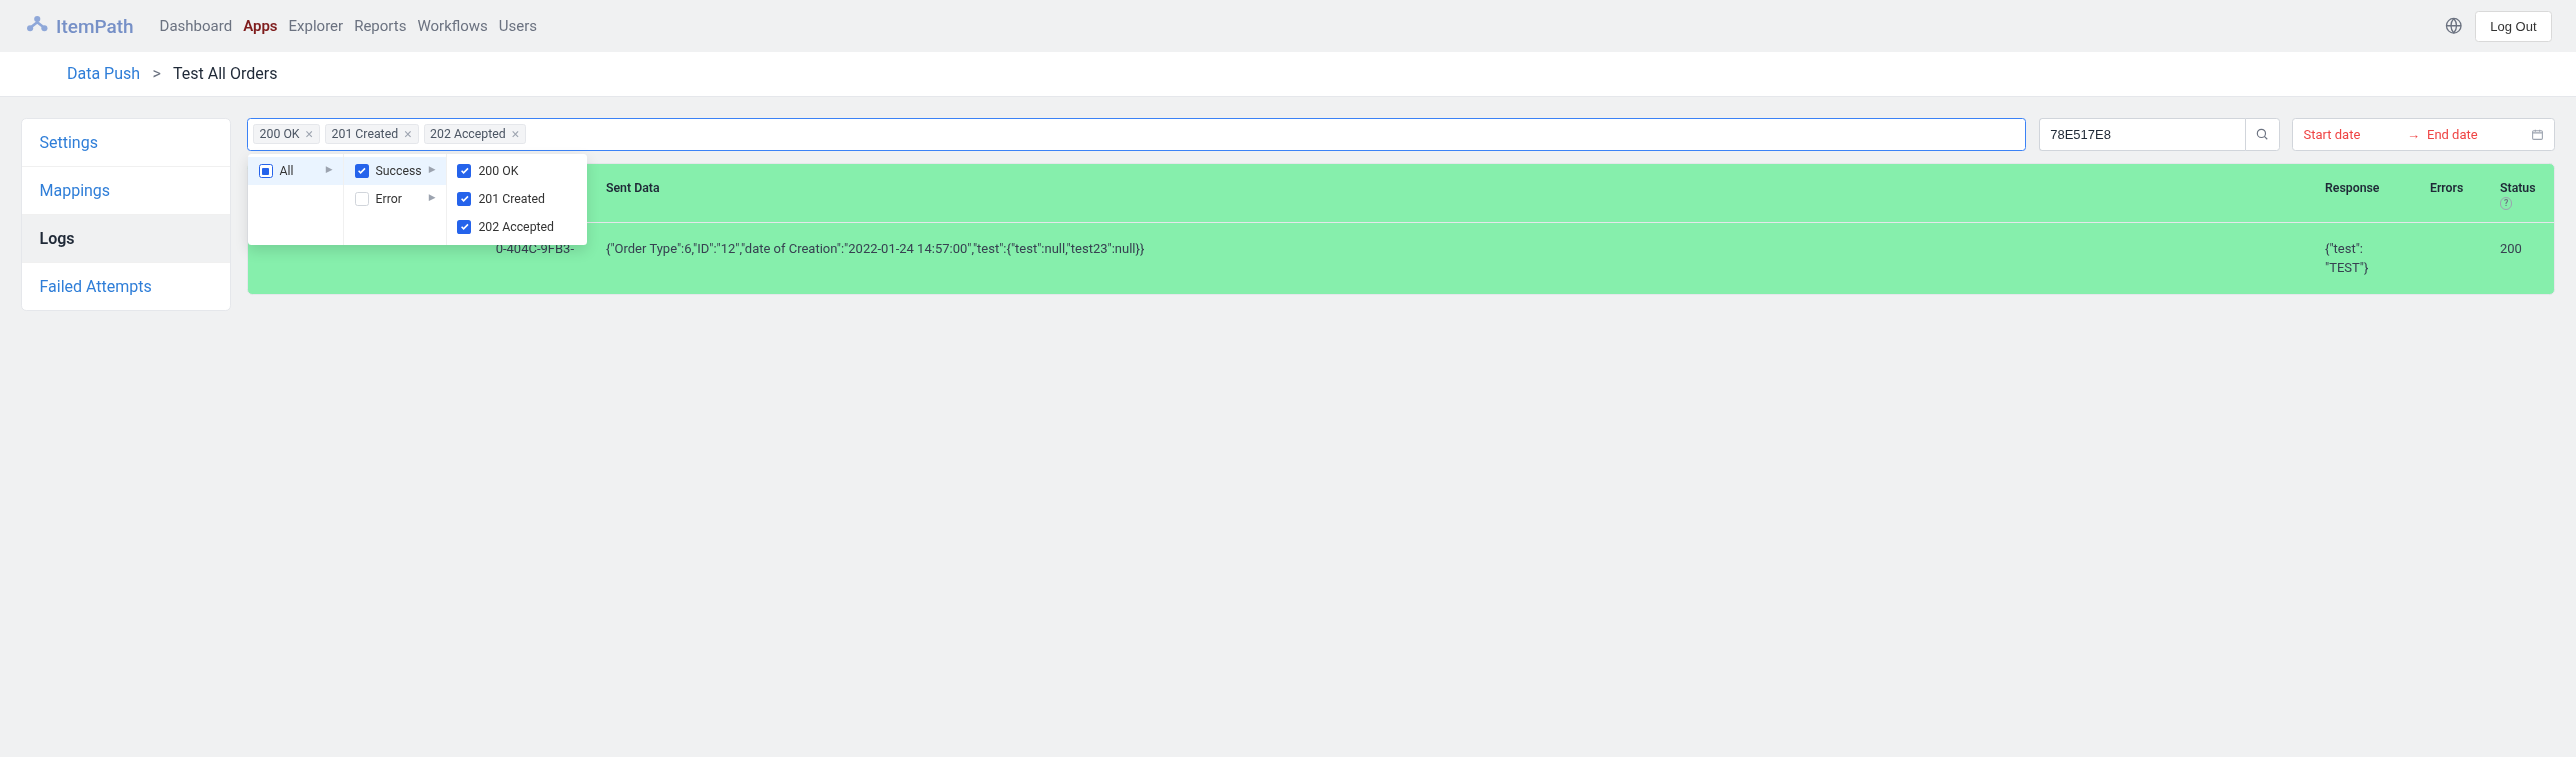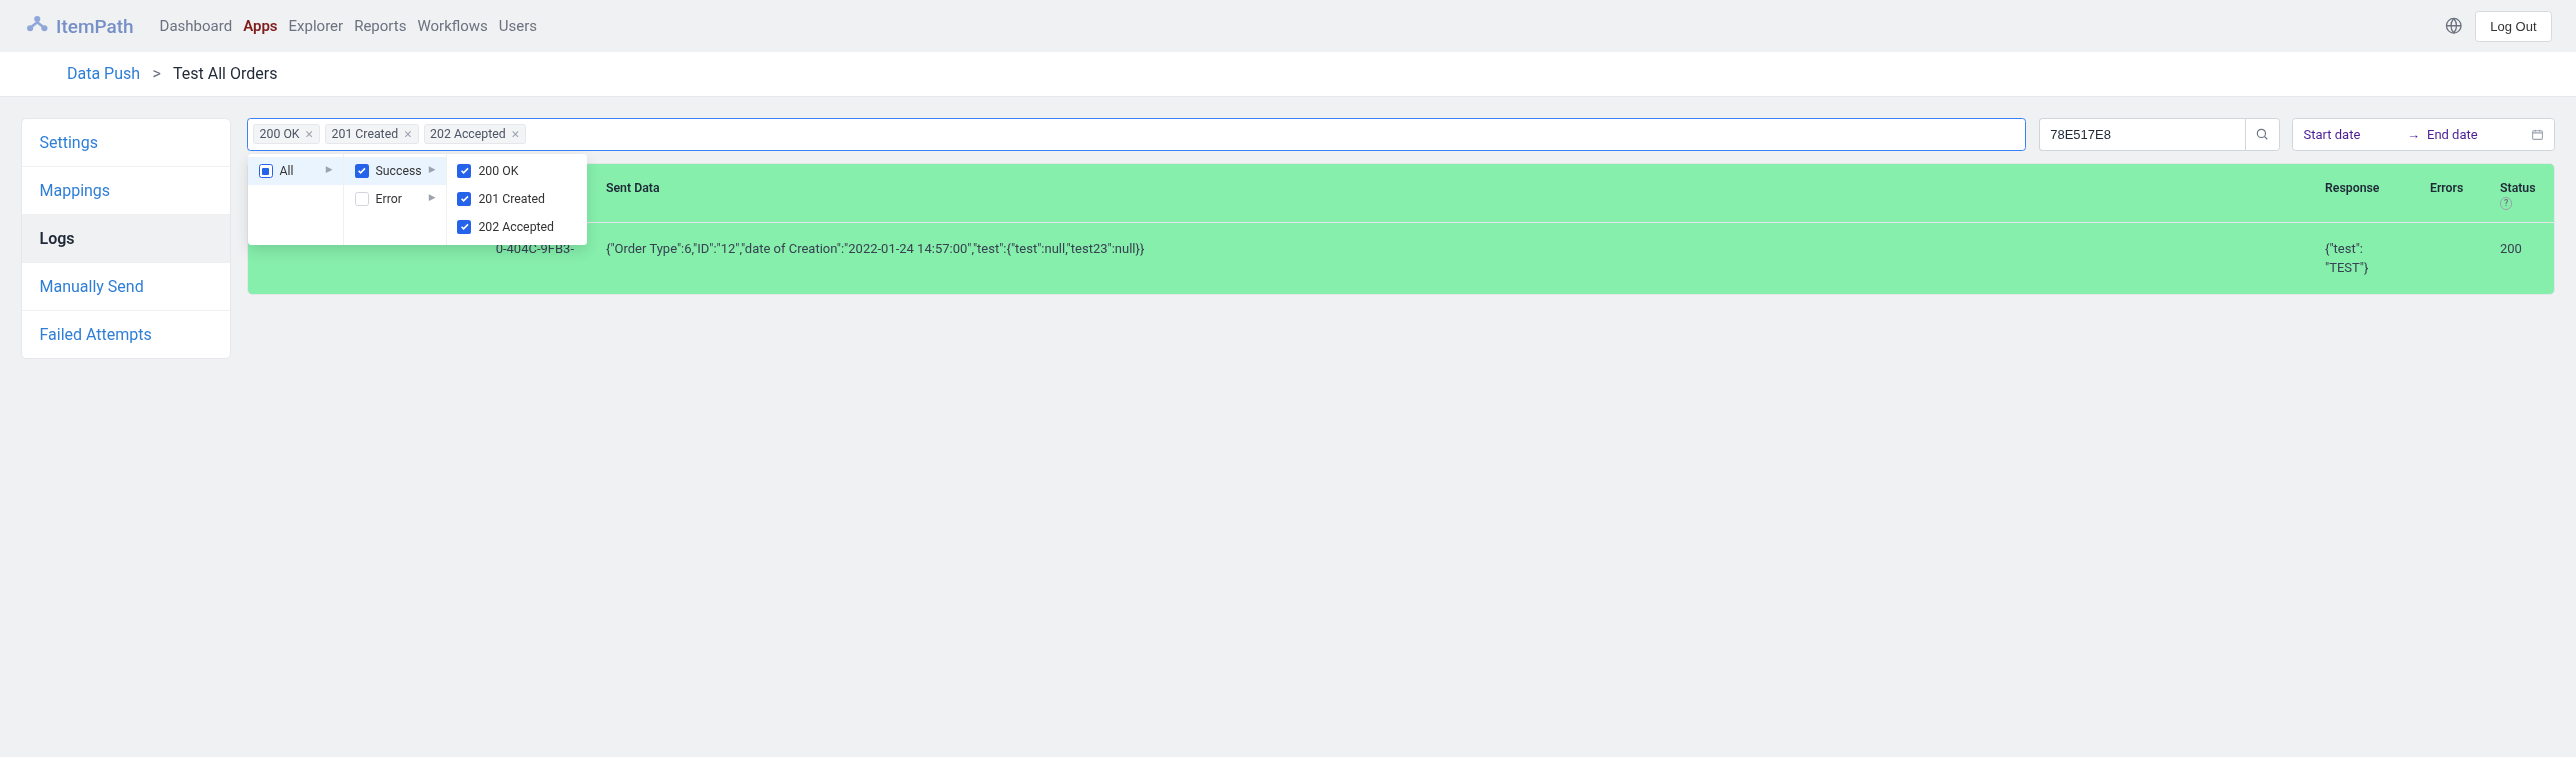--- a/index.html
+++ b/index.html
@@ -35,21 +35,21 @@
   
   .filter-row { display: flex; gap: 12.3px; margin-bottom: 12.3px; }
   .tag-select { flex: 1; border: 1.8px solid #3b82f6; border-radius: 3.5px; background: #fff; padding: 3.5px 5.3px; display: flex; gap: 5.3px; flex-wrap: wrap; min-height: 33px; align-items: center; position: relative; }
   .tag { background: #f3f4f6; border: 0.9px solid #e5e7eb; border-radius: 2.6px; padding: 1.8px 5.3px; display: flex; align-items: center; gap: 5.3px; font-size: 12.3px; color: #4b5563; }
   .tag-close { color: #9ca3af; cursor: pointer; font-size: 10.5px; }
   
   .search-group { display: flex; width: 241px; }
   .search-input { flex: 1; border: 0.9px solid #d1d5db; border-right: none; border-radius: 3.5px 0 0 3.5px; padding: 7px 10.5px; font-size: 13px; color: #1f2937; }
   .search-btn { border: 0.9px solid #d1d5db; border-radius: 0 3.5px 3.5px 0; background: #fff; width: 35px; display: flex; align-items: center; justify-content: center; cursor: pointer; color: #6b7280; }
   
-  .date-range { width: 263px; border: 0.9px solid #d1d5db; border-radius: 3.5px; background: #fff; padding: 7px 10.5px; display: flex; align-items: center; gap: 7px; color: #4c1d95; font-size: 13px; }
+  .date-range { width: 263px; border: 0.9px solid #d1d5db; border-radius: 3.5px; background: #fff; padding: 7px 10.5px; display: flex; align-items: center; gap: 7px; color: #ef4444; font-size: 13px; }
   .date-range .arrow { flex-shrink: 0; }
   .date-placeholder { flex: 1; }
   
   
   .cascade { position: absolute; top: 35px; left: 0; display: flex; background: #fff; box-shadow: 0 5.3px 14px rgba(0,0,0,0.12); border-radius: 3.5px; overflow: visible; z-index: 10; }
   .cascade-col { min-width: 96px; border-right: 0.9px solid #f0f0f0; padding: 3.5px 0; }
   .cascade-col:last-child { border-right: none; min-width: 140px; }
   .cascade-item { padding: 7px 10.5px; display: flex; align-items: flex-start; gap: 7px; cursor: pointer; font-size: 12.3px; }
   .cascade-item.highlighted { background: #eaf4ff; }
   .cascade-item .chev { margin-left: auto; color: #9ca3af; font-size: 8.8px; }
@@ -112,21 +112,20 @@
   <span class="breadcrumb-link">Data Push</span>
   <span class="breadcrumb-sep">&gt;</span>
   <span class="breadcrumb-current">Test All Orders</span>
 </div>
 
 <div class="main">
   <div class="sidebar">
     <div class="sidebar-item">Settings</div>
     <div class="sidebar-item">Mappings</div>
     <div class="sidebar-item active">Logs</div>
-    <div class="sidebar-item">Manually Send</div>
     <div class="sidebar-item">Failed Attempts</div>
   </div>
 
   <div class="content">
     <div class="filter-row">
       <div class="tag-select">
         <span class="tag">
           <span>200 OK</span>
           <span class="tag-close">✕</span>
         </span>

